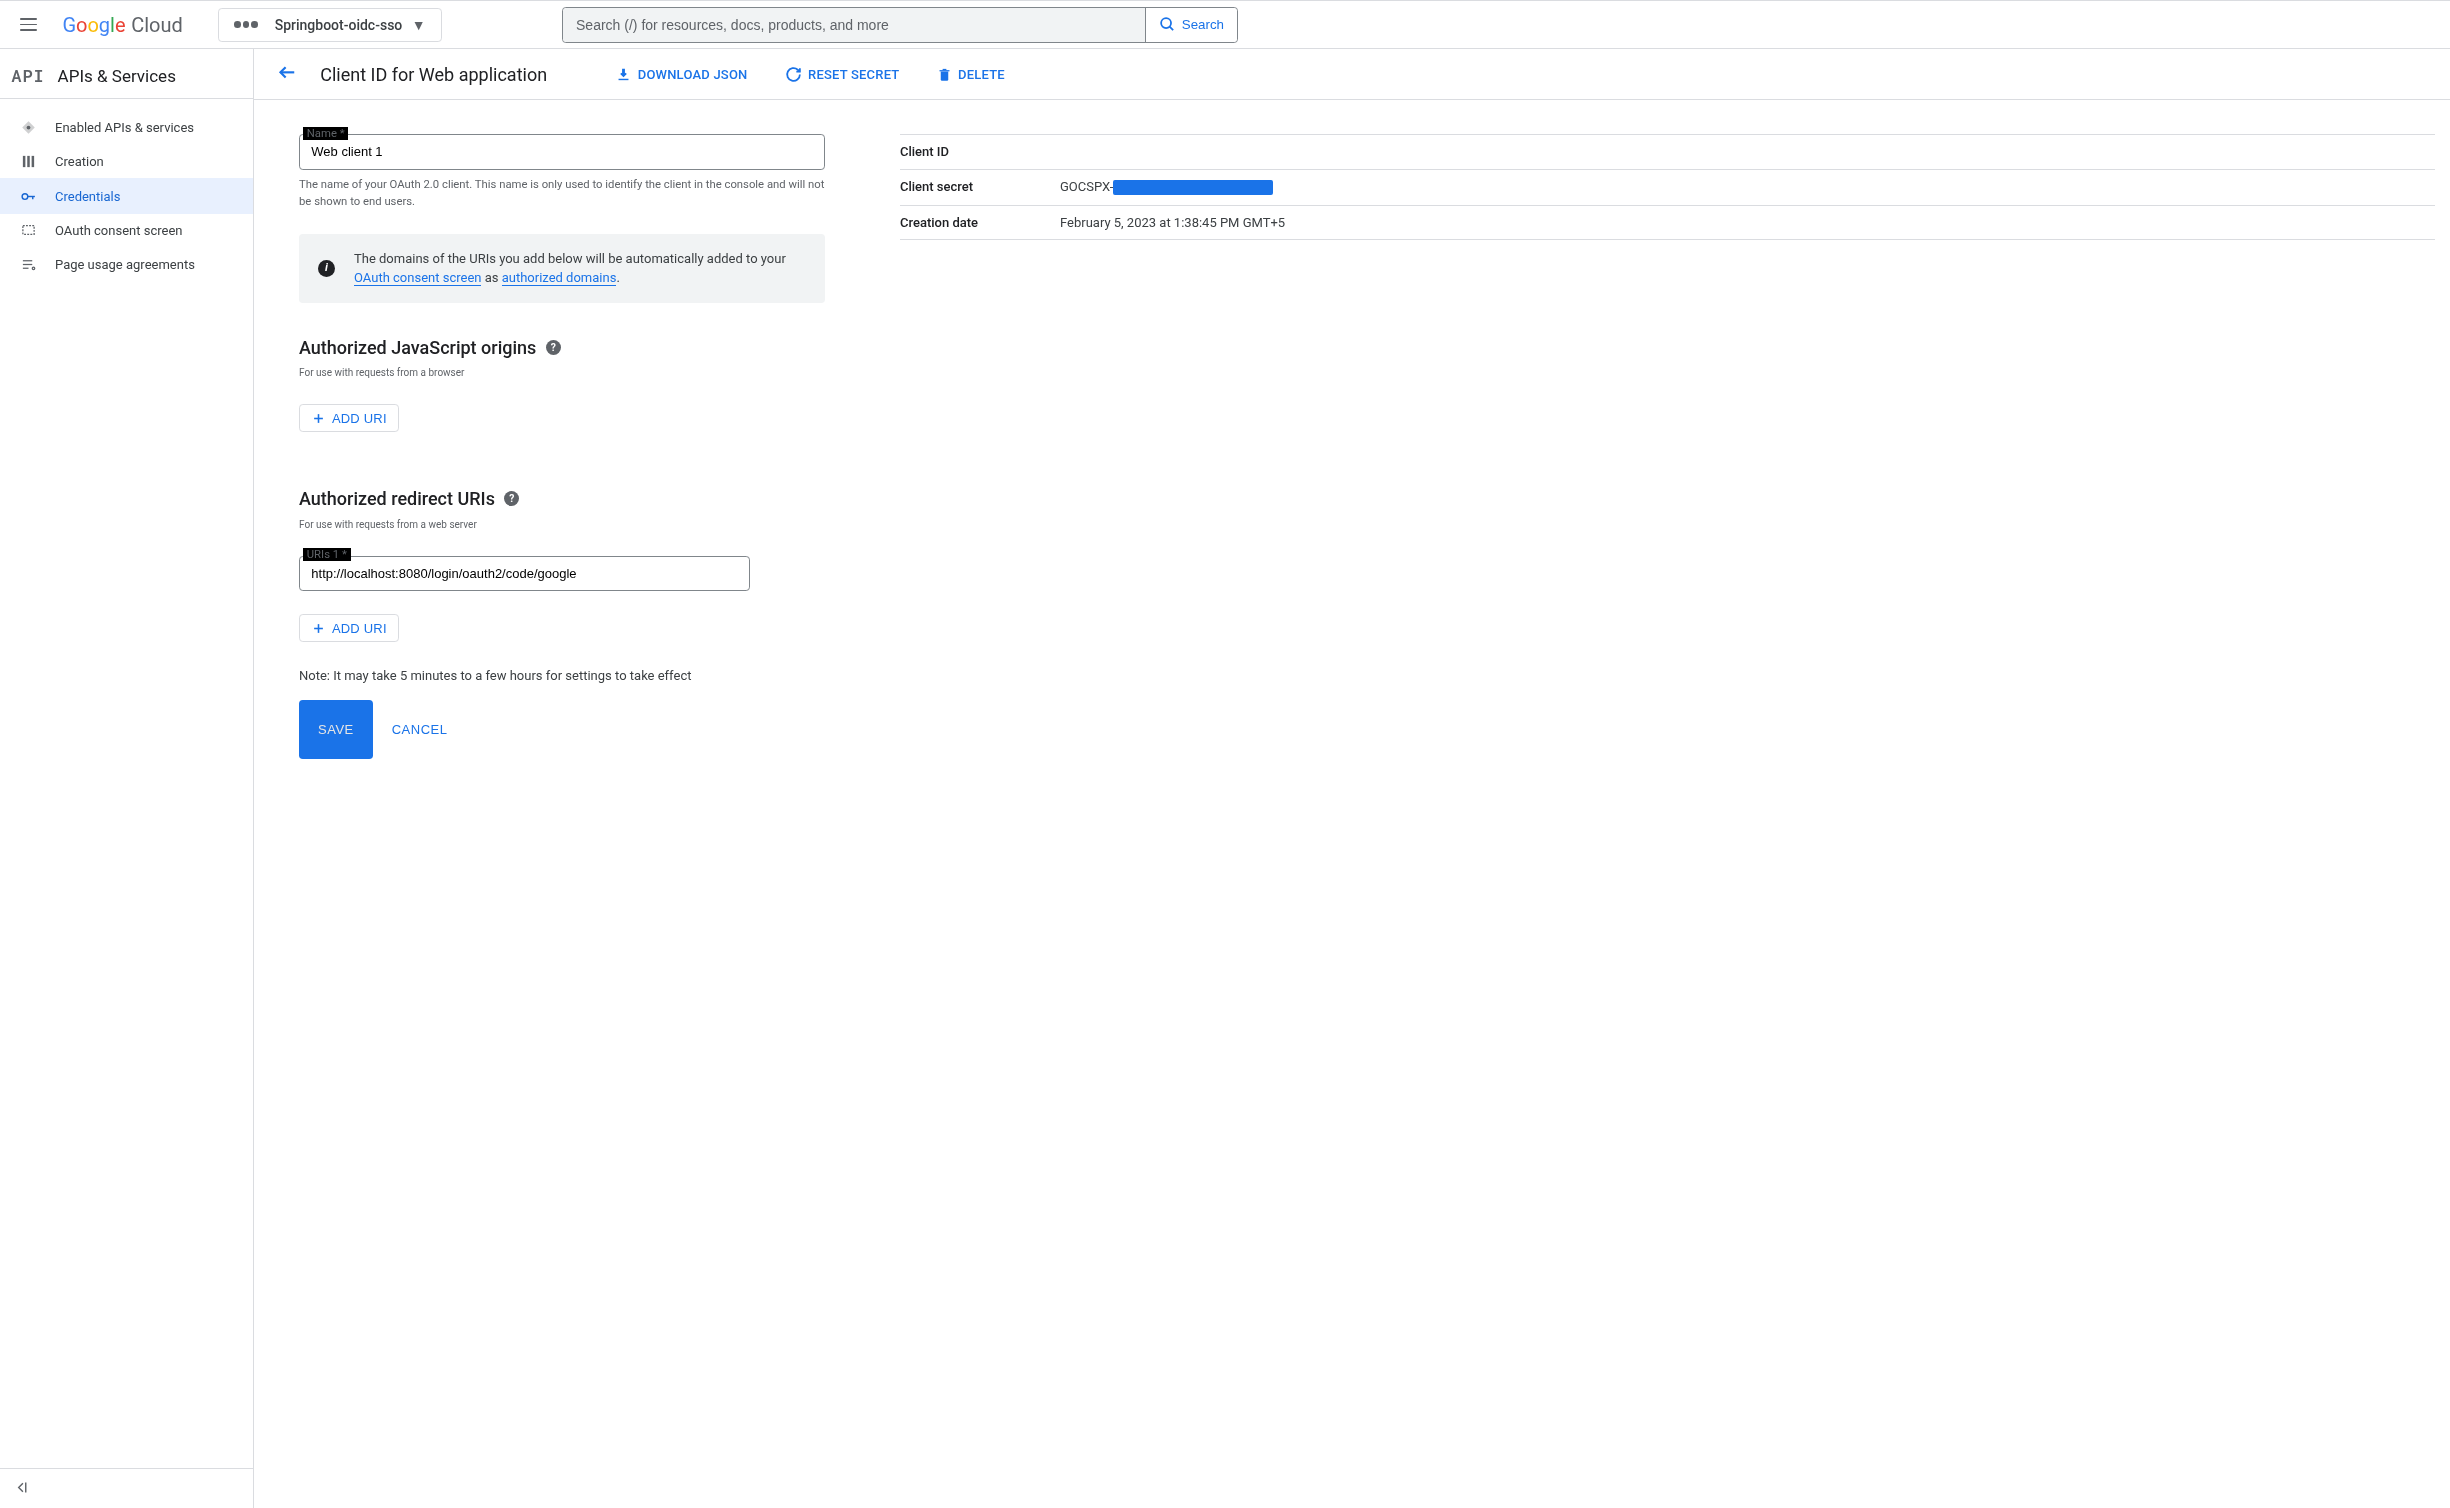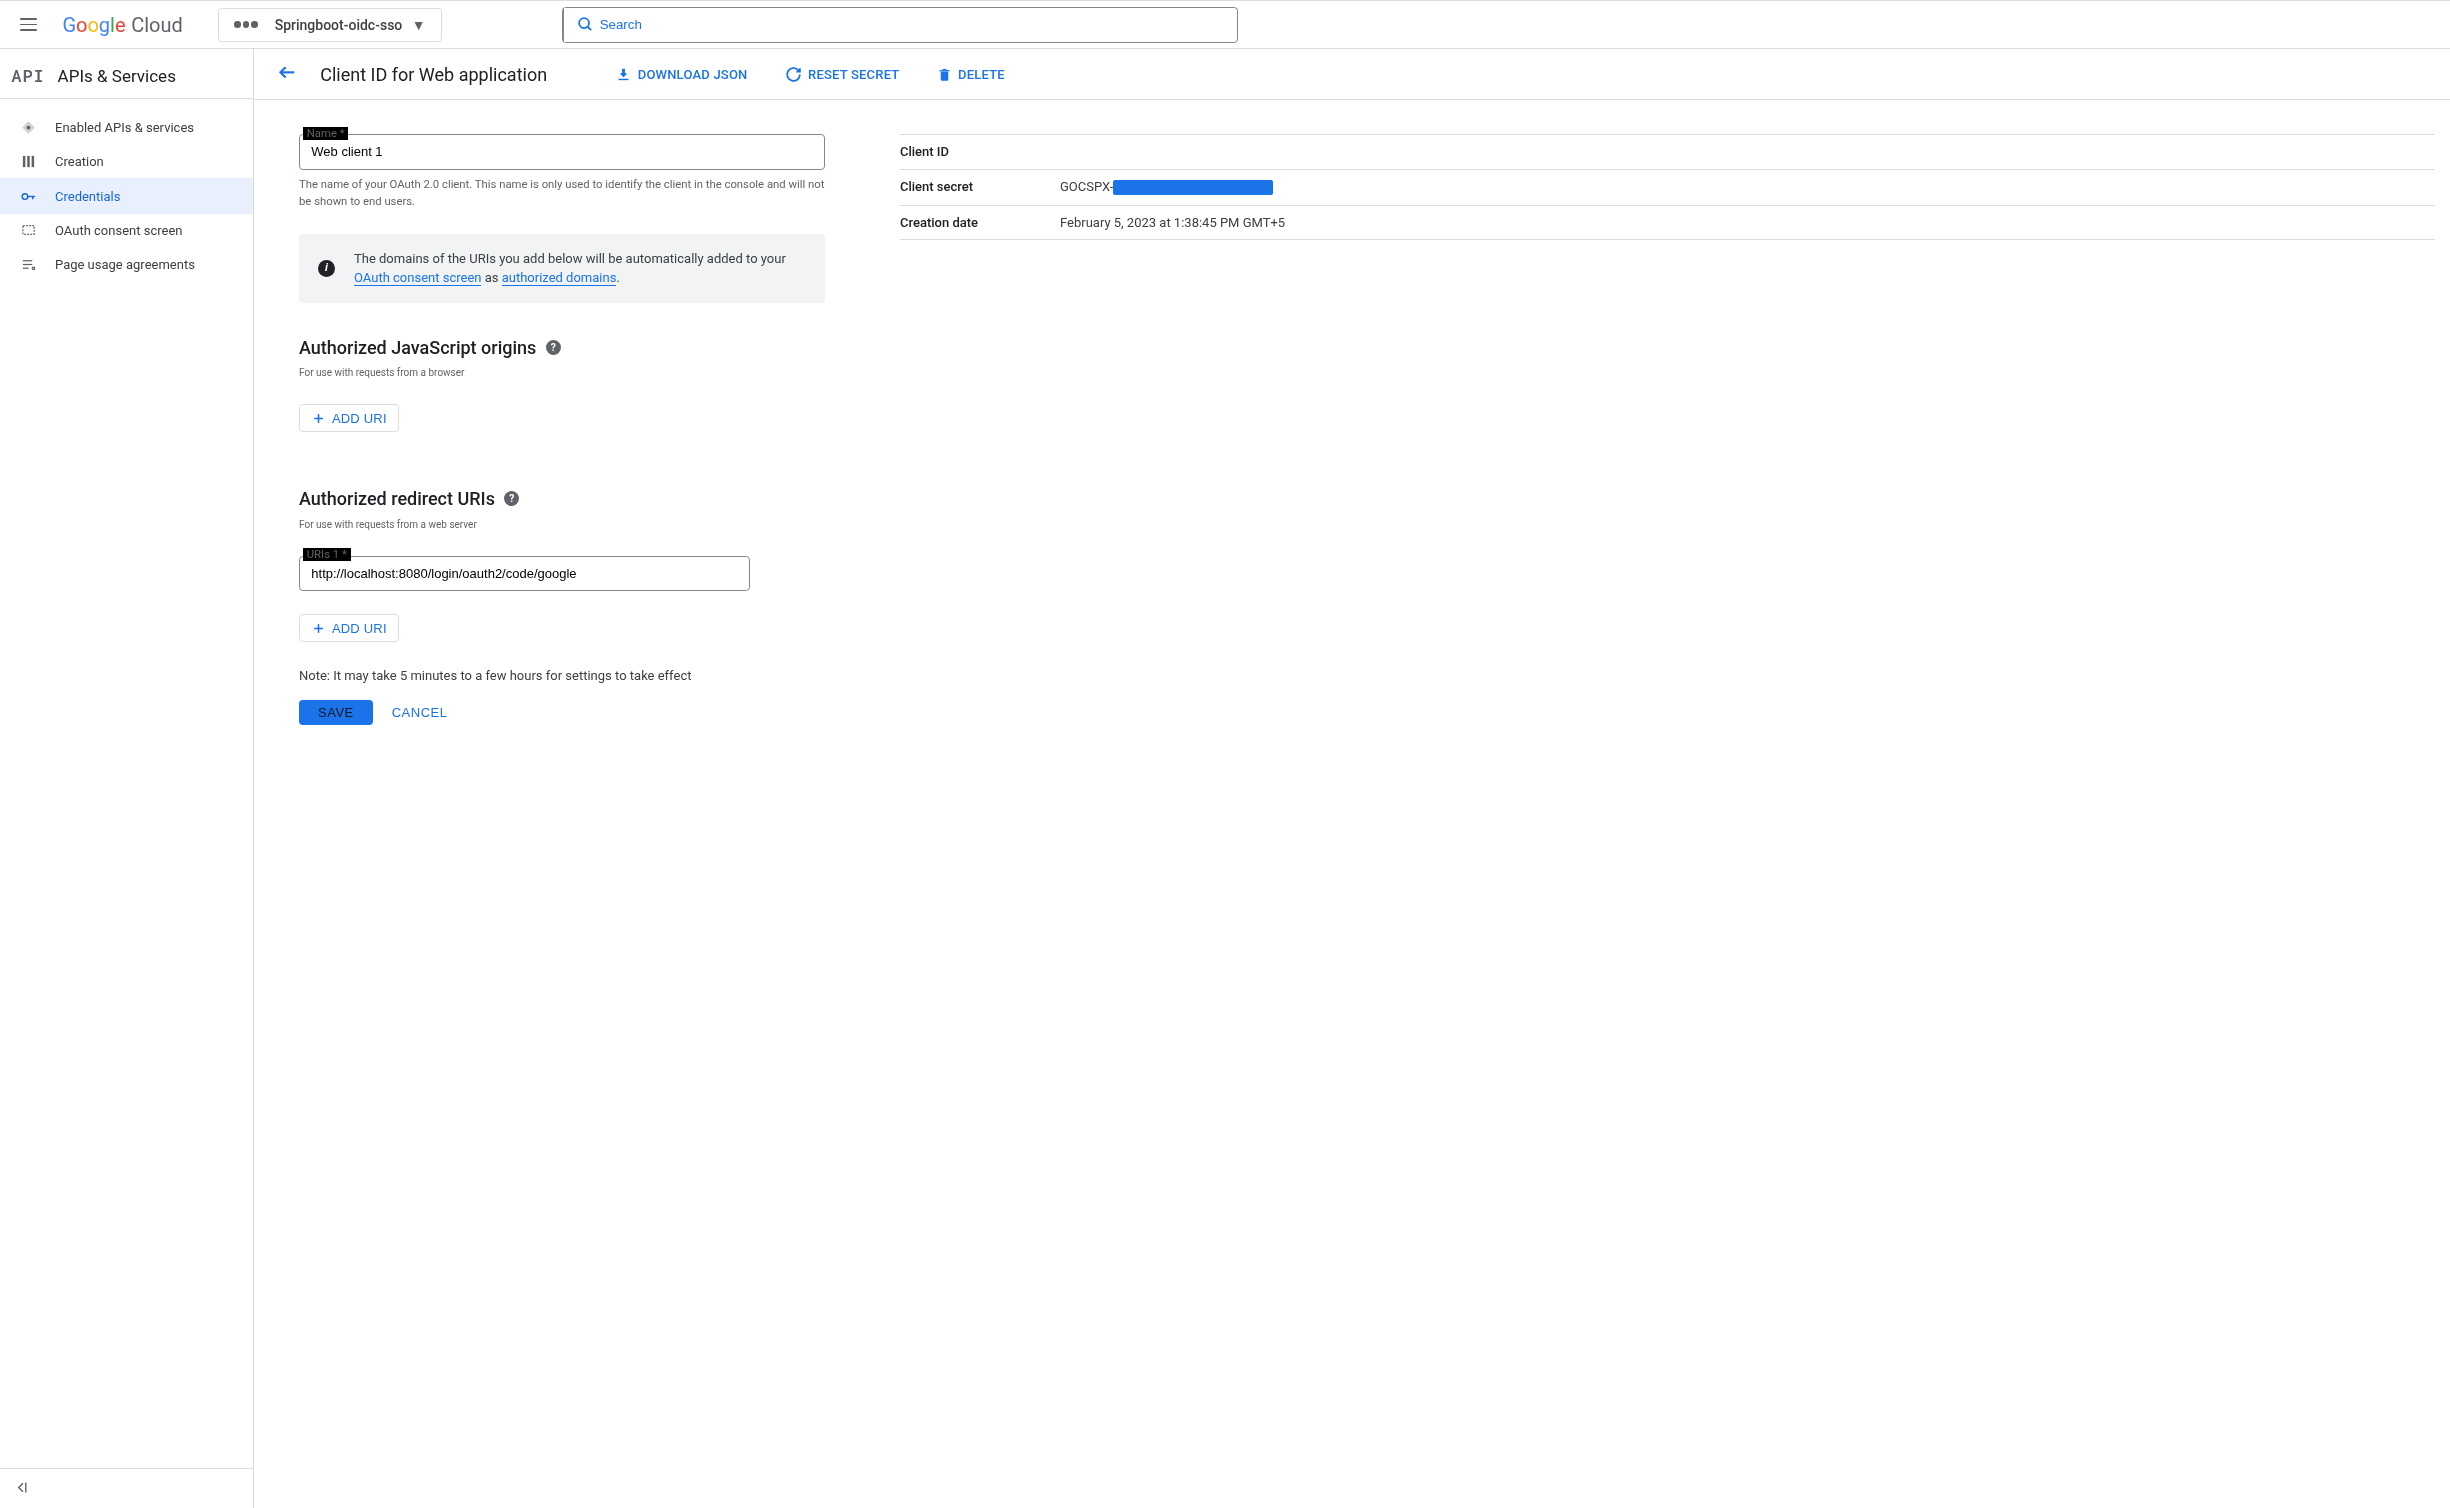--- a/index.html
+++ b/index.html
@@ -214,24 +214,24 @@
       font-size: 13px;
       cursor: pointer;
       letter-spacing: 0.2px;
     }
     .spacer { height: 56px; }
     .uri-field { width: 451px; margin-bottom: 22.5px; }
     .note-text { font-size: 13px; color: #3c4043; margin: 26px 0 17px; }
     .btn-row { display: flex; gap: 19px; align-items: center; }
     .save-btn {
       background: #1a73e8;
-      color: #0f172a;
+      color: #e5e5e5;
       border: none;
       border-radius: 3.8px;
-      padding: 5px 19px;
+      padding: 22px 19px;
       font-weight: 500;
       font-size: 13px;
       cursor: pointer;
       letter-spacing: 0.5px;
     }
     .cancel-btn {
       background: none;
       border: none;
       color: #1a73e8;
       font-weight: 500;
@@ -278,20 +278,21 @@
   <div class="project-selector">
     <span class="dots">
       <span class="dot"></span>
         <span class="dot"></span>
         <span class="dot"></span>
     </span>
     <span>Springboot-oidc-sso</span>
     <span class="chevron">▼</span>
   </div>
   <div class="search-wrap">
+    <input class="search-input" placeholder="Search (/) for resources, docs, products, and more" style="">
     <button class="search-btn">
       <svg width="17" height="17" viewBox="0 0 24 24" fill="none" stroke="#1a73e8" stroke-width="2.5">
         <circle cx="10" cy="10" r="7"></circle>
           <line x1="20" y1="20" x2="15" y2="15"></line>
       </svg>
       <span>Search</span>
     </button>
   </div>
 </div>
 

